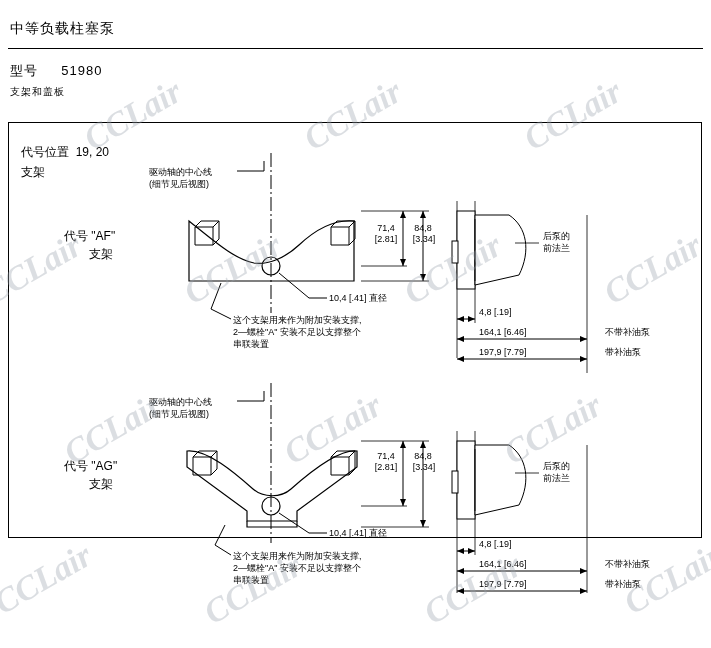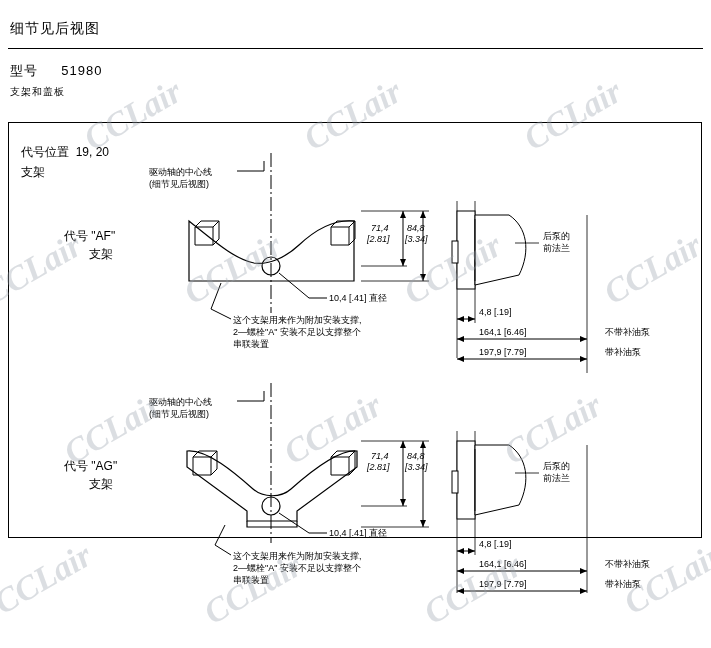--- a/index.html
+++ b/index.html
@@ -88,21 +88,21 @@
   }
 
   
   .t {
     position: absolute;
     font-size: 9px;
     line-height: 11px;
     white-space: pre;
   }
   .t12 { font-size: 12px; line-height: 14px; }
-  .ctr { text-align: left; font-style: italic; }
+  .ctr { text-align: center; }
 
   svg { position: absolute; left: 0; top: 0; overflow: visible; }
 
   
   .wm-layer {
     position: absolute;
     left: 0; top: 0;
     width: 711px; height: 648px;
     pointer-events: none;
     overflow: hidden;
@@ -118,21 +118,21 @@
     transform: rotate(-30deg);
     white-space: nowrap;
   }
 </style>
 </head>
 <body>
 
 <div class="page">
 
   <div class="header">
-    <div class="hdr-title">细节见后视图</div>
+    <div class="hdr-title">中等负载柱塞泵</div>
     <div class="hdr-rule"></div>
     <div class="hdr-model">
       <span>型号</span>
       <span style="display:inline-block;width:14px"></span>
       <span>51980</span>
     </div>
     <div class="hdr-sub">支架和盖板</div>
 
   </div>
 

